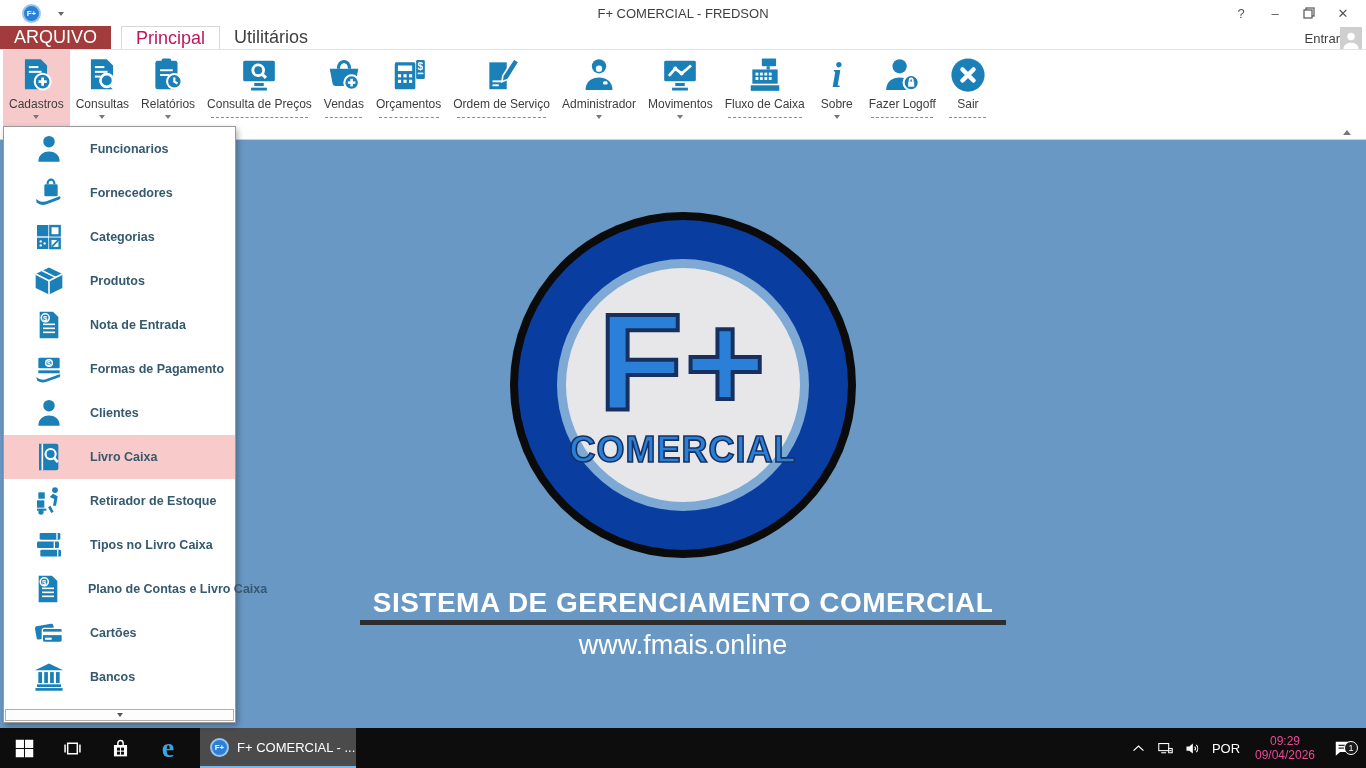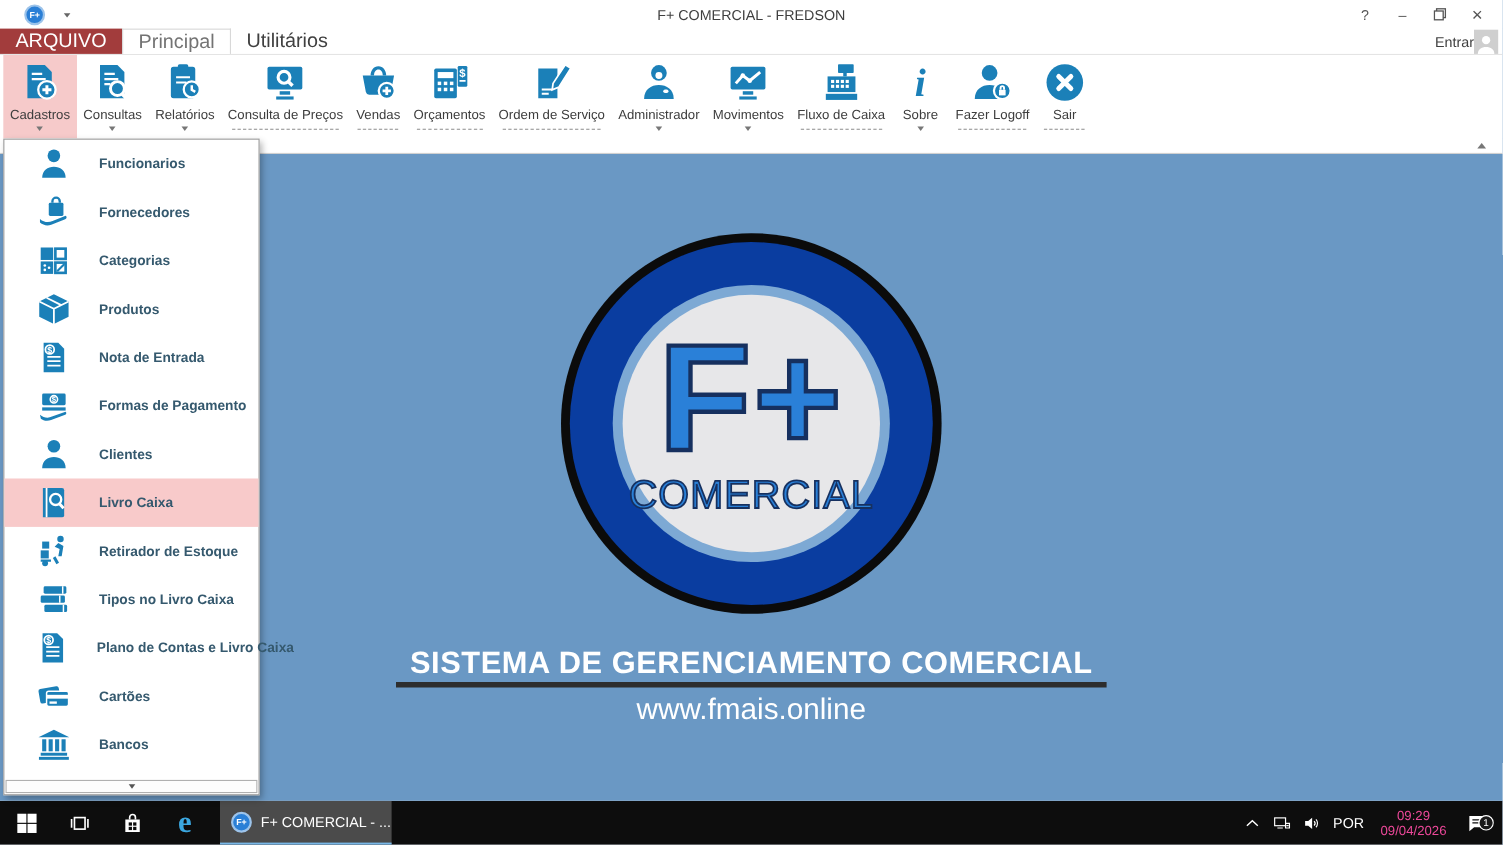--- a/index.html
+++ b/index.html
@@ -15,21 +15,21 @@
   .qat-arrow .bar{width:9px;border-top:1.5px solid #666}
   .tri-down{width:0;height:0;border-left:3.5px solid transparent;border-right:3.5px solid transparent;border-top:4px solid #666;margin-top:2px}
   .title-text{position:absolute;left:0;right:0;text-align:center;font-size:13px;color:#3f3f3f}
   .win-controls{position:absolute;right:6px;top:0;height:26px;display:flex}
   .win-controls .wc{width:34px;height:26px;display:flex;align-items:center;justify-content:center;color:#555;font-size:13px}
 
   
   .tabrow{height:24px;background:#fff;display:flex;align-items:stretch;position:relative;border-bottom:1px solid #e4e4e4}
   .tab{padding:0 14px;display:flex;align-items:center;font-size:18px}
   .tab-file{background:#a23c3c;color:#fff}
-  .tab-selected{background:#fff;border:1px solid #d8d8d8;border-bottom:none;color:#737373;margin-left:0}
+  .tab-selected{background:#fff;border:1px solid #d8d8d8;border-bottom:none;color:#be185d;margin-left:10px}
   .tab-plain{color:#404040}
   .login{position:absolute;right:4px;top:0;height:24px;display:flex;align-items:center;gap:0}
   .login-label{font-size:13px;color:#3f3f3f}
   .avatar{width:22px;height:22px;background:#cfcfcf;display:flex;align-items:flex-end;justify-content:center;overflow:hidden}
 
   
   .ribbon{height:76px;background:#fff;display:flex;align-items:stretch;padding-left:3px}
   .rbtn{display:flex;flex-direction:column;align-items:center;padding:3px 6px 0 6px;min-width:52px}
   .rbtn.active{background:#f6caca}
   .ricon{height:44px;display:flex;align-items:center;justify-content:center}
@@ -44,21 +44,21 @@
   .collapse{position:absolute;right:12px;top:1px;width:14px;height:11px;display:flex;align-items:center;justify-content:center}
   .chev-up{width:0;height:0;border-left:4px solid transparent;border-right:4px solid transparent;border-bottom:5px solid #777}
 
   
   .main{height:588px;background:#6a98c4;position:relative}
   .logo{position:absolute;left:510px;top:72px;width:346px;height:346px;border-radius:50%;background:#0b0b0b}
   .ring-blue{position:absolute;inset:8px;border-radius:50%;background:#0a3da0}
   .ring-light{position:absolute;inset:47px;border-radius:50%;background:#7da9d4}
   .core{position:absolute;inset:56px;border-radius:50%;background:#e7e7e9;display:flex;flex-direction:column;align-items:center;justify-content:center}
   .fplus-big{font-size:138px;font-weight:bold;color:#2a80d8;-webkit-text-stroke:4px #16305f;line-height:.92;letter-spacing:2px}
-  .comercial-big{font-size:36px;font-weight:normal;color:#2a80d8;-webkit-text-stroke:1.6px #16305f;letter-spacing:1px;margin-top:4px}
+  .comercial-big{font-size:36px;font-weight:bold;color:#2a80d8;-webkit-text-stroke:1.6px #16305f;letter-spacing:1px;margin-top:4px}
   .banner{position:absolute;top:447px;width:100%;text-align:center;font-size:28px;font-weight:bold;color:#fff;letter-spacing:.5px}
   .bar{position:absolute;top:480px;left:50%;transform:translateX(-50%);width:646px;height:5px;background:#2d2d2d}
   .site{position:absolute;top:490px;width:100%;text-align:center;font-size:27px;color:#fff}
 
   
   .menu{position:absolute;left:3px;top:126px;width:233px;height:597px;background:#fff;border:1px solid #9a9a9a;
     box-shadow:2px 3px 6px rgba(0,0,0,.3);z-index:20;display:flex;flex-direction:column}
   .menu-items{flex:0 0 auto}
   .mitem{height:44px;display:flex;align-items:center;gap:24px;padding-left:28px}
   .mitem.hl{background:#f8caca}

